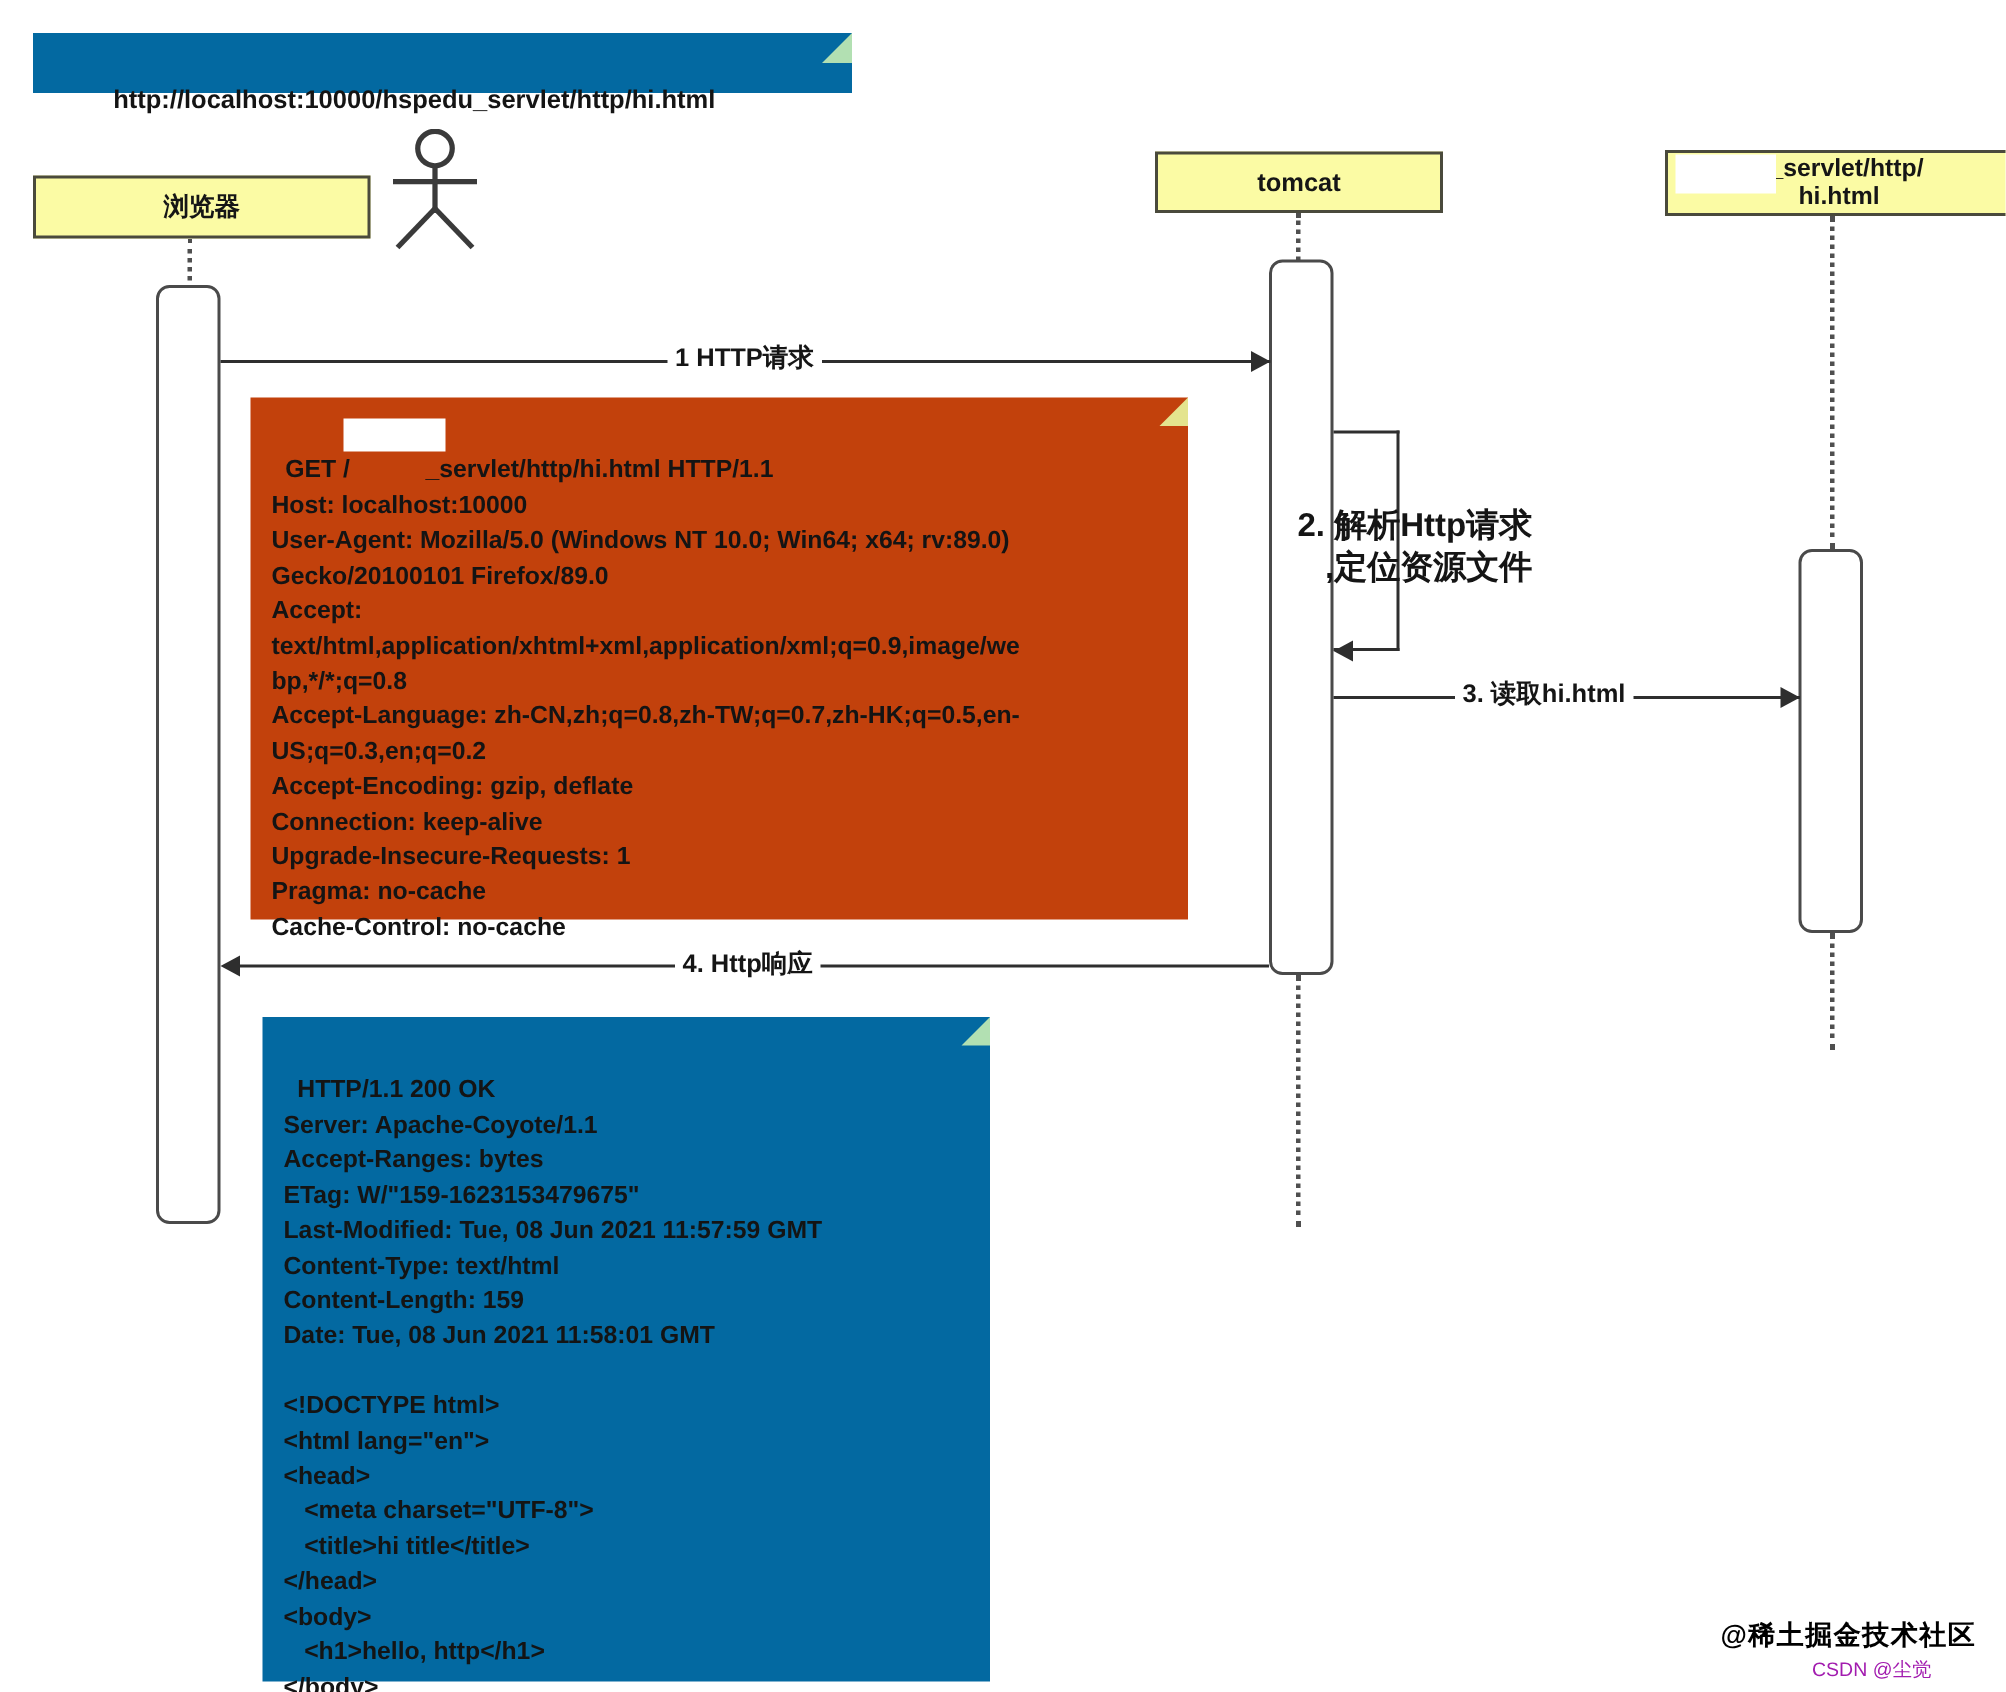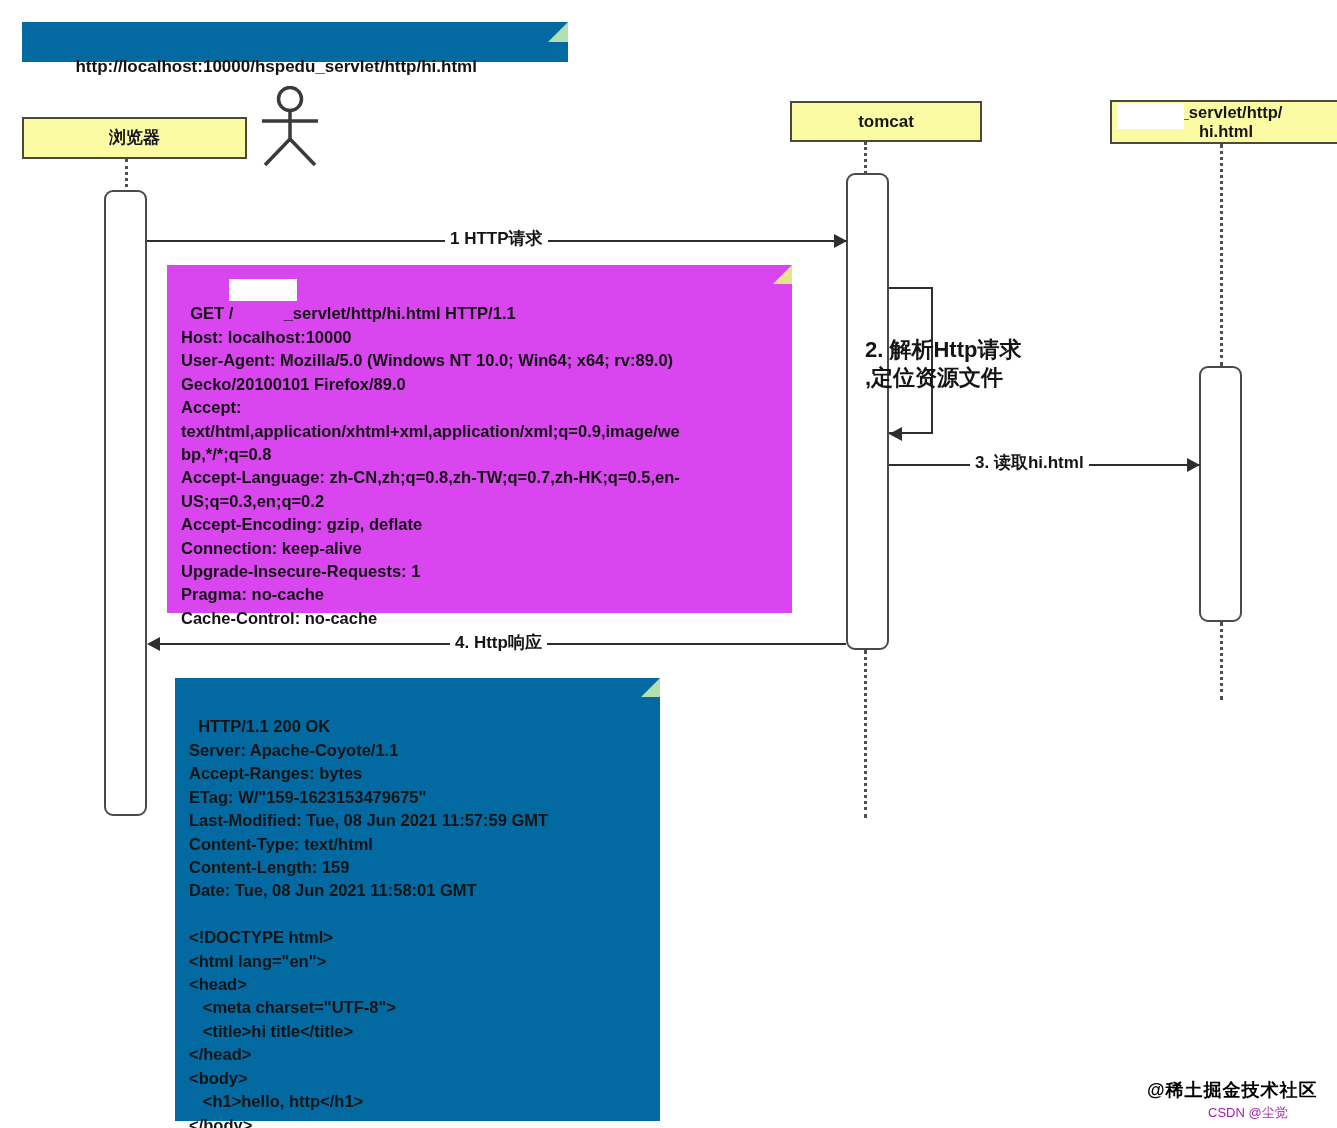--- a/index.html
+++ b/index.html
@@ -38,21 +38,21 @@
   
   .note{
     position:absolute;
     box-sizing:border-box;
     font-weight:bold;
     color:#141414;
     line-height:1.42;
     white-space:pre-wrap;
   }
   .note-green{ background:#0369a1; }
-  .note-yellow{ background:#d946ef; }
+  .note-yellow{ background:#c2410c; }
   .note-fold{
     position:absolute;
     width:0;height:0;
     border-style:solid;
   }
   .fold-green{
     border-width:0 0 19px 19px;
     border-color:transparent transparent #b2e0b2 transparent;
   }
   .fold-yellow{
@@ -79,21 +79,21 @@
     border-color:transparent #2e2e2e transparent transparent;
   }
   .arrow-label{
     position:absolute;
     background:#ffffff;
     font-weight:bold;
     color:#151515;
     padding:0 5px;
     white-space:nowrap;
     line-height:1.25;
-    text-align:left;
+    text-align:right;
   }
   
   .self-msg{
     position:absolute;
     border:2.5px solid #2e2e2e;
     border-left:none;
     box-sizing:border-box;
     background:transparent;
   }
   
@@ -126,21 +126,21 @@
     <line x1="38" y1="53" x2="63" y2="79" stroke="#3a3a3a" stroke-width="3.5"></line>
   </svg>
 </div>
 
 <div class="lifeline-box" style="left:22px;top:117px;width:225px;height:42px;font-size:17px;">
   <span>浏览器</span>
 </div>
 <div class="lifeline-dash" style="left:125px;top:159px;height:40px;"></div>
 <div class="activation" style="left:104px;top:190px;width:43px;height:626px;"></div>
 
-<div class="lifeline-box" style="left:770px;top:101px;width:192px;height:41px;font-size:17px;margin-left:20px;">
+<div class="lifeline-box" style="left:770px;top:101px;width:192px;height:41px;font-size:17px;">
   <span>tomcat</span>
 </div>
 <div class="lifeline-dash" style="left:864px;top:142px;height:32px;"></div>
 <div class="activation" style="left:846px;top:173px;width:43px;height:477px;"></div>
 <div class="lifeline-dash" style="left:864px;top:650px;height:168px;"></div>
 
 <div class="lifeline-box" style="left:1110px;top:100px;width:232px;height:44px;font-size:16.5px;white-space:pre-line;">
   <span>u_servlet/http/
 hi.html</span>
 </div>

